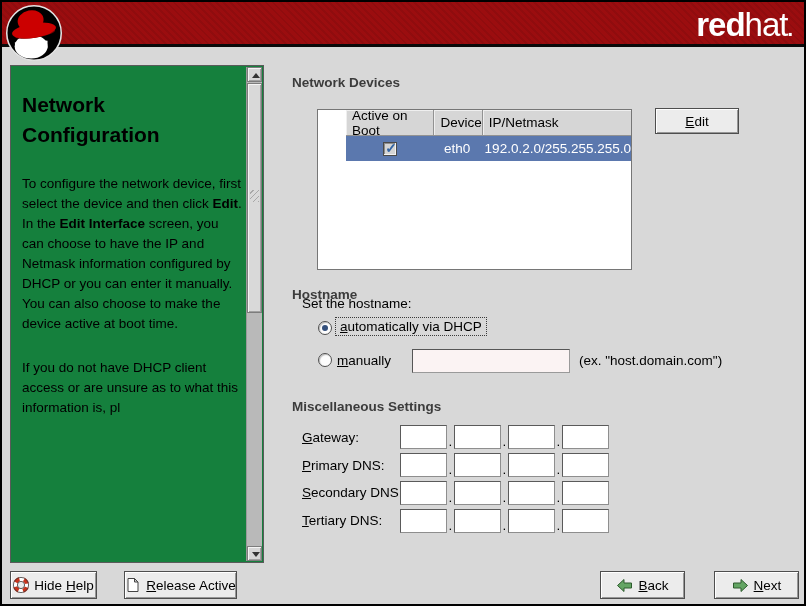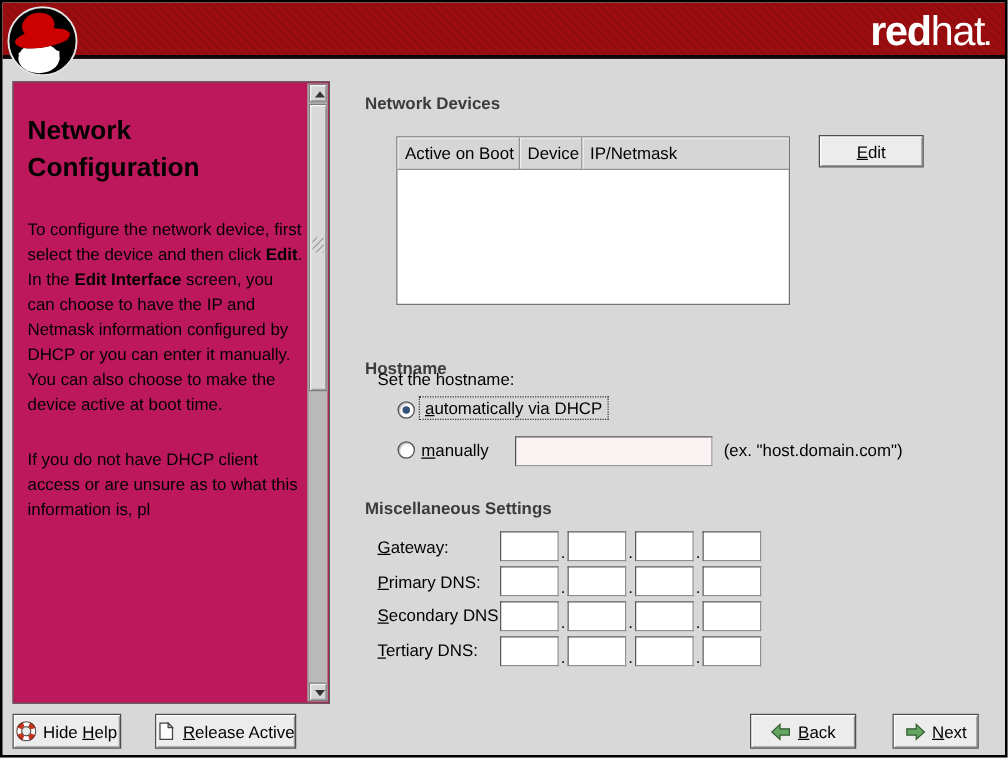--- a/index.html
+++ b/index.html
@@ -21,21 +21,21 @@
     position:absolute; right:12px; top:5px; color:#fff;
     font-size:33px; letter-spacing:-1px; line-height:36px;
   }
   .brand .b { font-weight:bold; }
   .brand .dot { font-weight:bold; font-size:20px; }
   .logo { position:absolute; left:3px; top:2px; width:58px; height:58px; z-index:6; }
 
   
   .help-panel {
     position:absolute; left:8px; top:63px; width:254px; height:498px;
-    background:#be185d; border:1px solid #5a5a5a;
+    background:#15803d; border:1px solid #5a5a5a;
   }
   .help-text {
     position:absolute; left:11px; top:0; width:222px; height:100%;
     overflow:hidden; color:#000;
   }
   .help-title { margin-top:24px; font-size:21px; font-weight:bold; line-height:30px; }
   .help-text p { margin-top:24px; font-size:13.5px; line-height:20px; }
   .help-text p b { font-weight:bold; }
 
   
@@ -68,22 +68,22 @@
     position:absolute; display:flex; align-items:center; justify-content:center;
     background:#ececec; border:1px solid #4e4e4e; color:#000;
     box-shadow:inset 1px 1px 0 #ffffff, inset -1px -1px 0 #979797;
     font-size:13.5px; gap:5px; cursor:default;
   }
   .u { text-decoration:underline; }
 
   
   .sec-heading { position:absolute; font-size:13.5px; font-weight:bold; color:#3c3c3c; }
   .nd-table {
-    position:absolute; left:315px; top:107px; width:315px; height:135px;
-    background:#fff; border:1px solid #767676;
+    position:absolute; left:315px; top:107px; width:315px; height:161px;
+    background:#fff; border:1px solid #767676;padding-left:28px;
   }
   .nd-header { display:flex; height:26px; }
   .nd-hcell {
     background:#d6d6d6; border-right:1px solid #929292; border-bottom:1px solid #929292;
     box-shadow:inset 1px 1px 0 #efefef;
     font-size:13.5px; color:#000; display:flex; align-items:center; padding-left:6px;
   }
   .nd-hcell:last-child { border-right:none; }
   .col1 { width:98px; } .col2 { width:50px; } .col3 { width:165px; }
   .nd-row { display:flex; height:25px; background:#5b78ae; color:#fff; font-size:13.5px; }
@@ -167,20 +167,27 @@
   </div>
 
   <div class="sec-heading" style="left:290px; top:73px;">Network Devices</div>
 
   <div class="nd-table">
     <div class="nd-header">
       <div class="nd-hcell col1">Active on Boot</div>
       <div class="nd-hcell col2">Device</div>
       <div class="nd-hcell col3">IP/Netmask</div>
     </div>
+    <div class="nd-row">
+      <div class="nd-cell c1">
+          <span class="checkbox checked"></span>
+        </div>
+      <div class="nd-cell c2">eth0</div>
+      <div class="nd-cell c3">192.0.2.0/255.255.255.0</div>
+    </div>
   </div>
 
   <div class="btn" style="left:653px; top:106px; width:84px; height:26px;">
     <span><span class="u">E</span><span>dit</span></span>
   </div>
 
   <div class="sec-heading" style="left:290px; top:266px;margin-top:19px;">Hostname</div>
   <div class="plain-label" style="left:300px; top:294px;">Set the hostname:</div>
 
   <span class="radio" style="left:316px; top:319px;">
@@ -257,20 +264,20 @@
     <span><span class="u">R</span><span>elease Active</span></span>
   </div>
 
   <div class="btn" style="left:598px; top:569px; width:85px; height:28px;">
     <svg class="arrow-icon" viewBox="0 0 17 15">
       <path d="M1.5 7.5 L8 1.5 V5 H15.5 V10 H8 V13.5 Z" fill="#64a564" stroke="#2e5c2e" stroke-width="1"></path>
     </svg>
     <span><span class="u">B</span><span>ack</span></span>
   </div>
 
-  <div class="btn" style="left:712px; top:569px; width:69px; height:28px;">
+  <div class="btn" style="left:712px; top:569px; width:85px; height:28px;">
     <svg class="arrow-icon" viewBox="0 0 17 15">
       <path d="M15.5 7.5 L9 1.5 V5 H1.5 V10 H9 V13.5 Z" fill="#64a564" stroke="#2e5c2e" stroke-width="1"></path>
     </svg>
     <span><span class="u">N</span><span>ext</span></span>
   </div>
 
 </div>
 
 </body></html>

